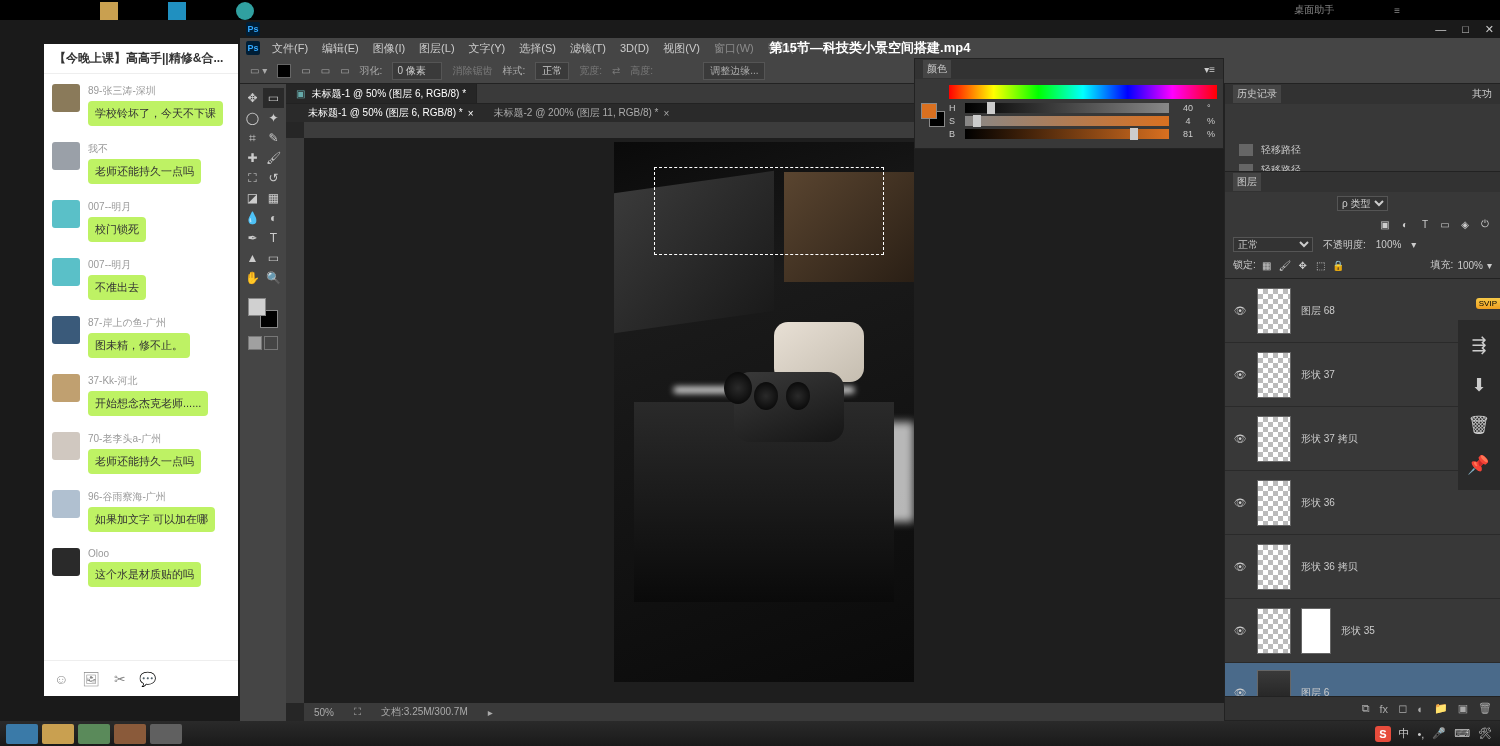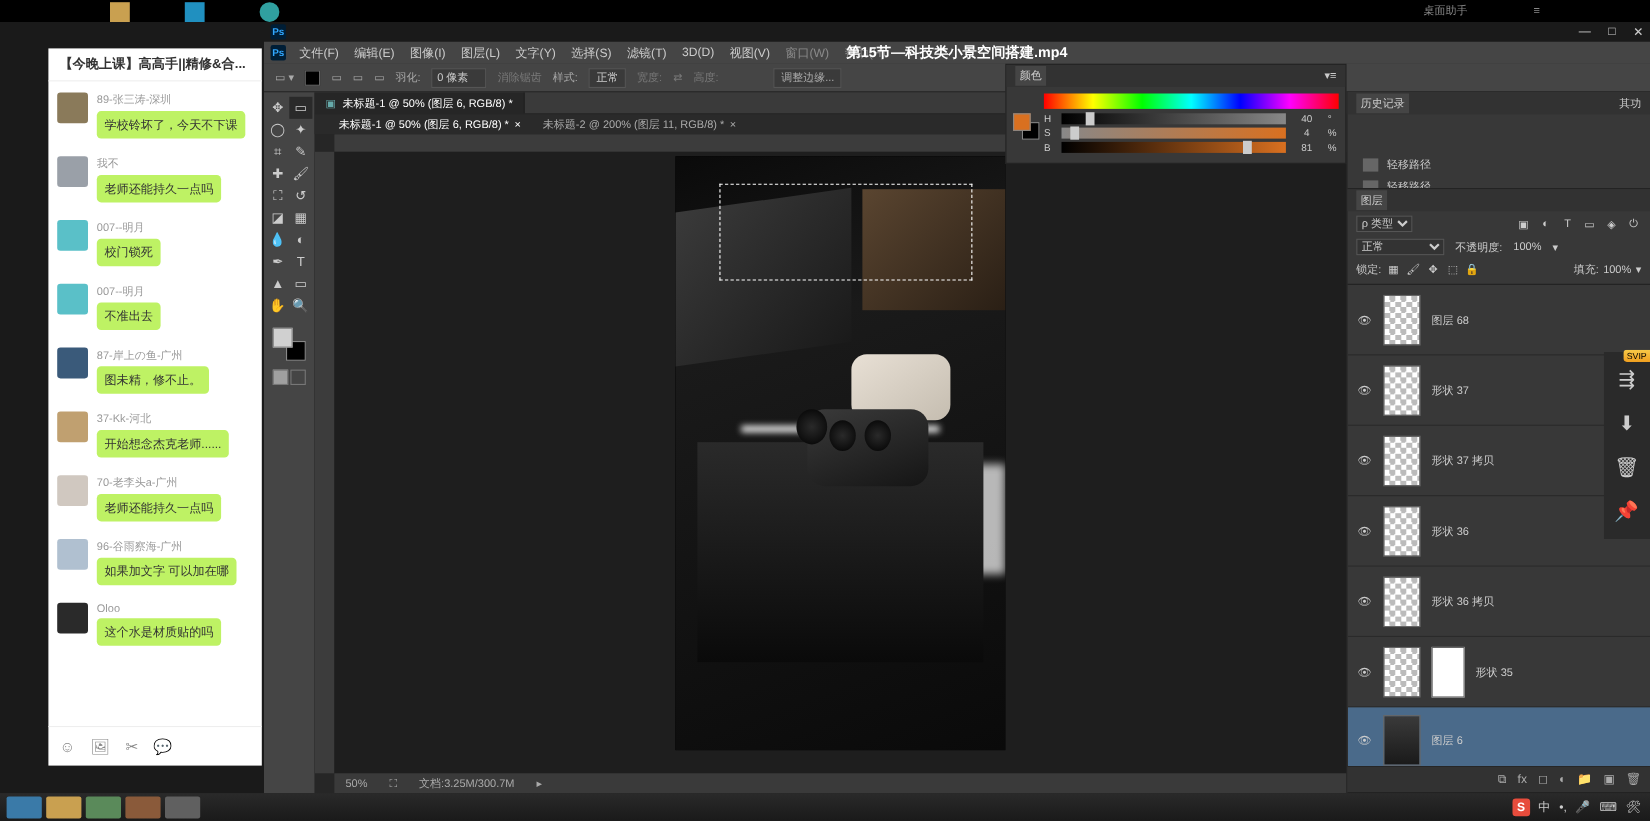--- a/index.html
+++ b/index.html
@@ -101,40 +101,40 @@
 .sw-bg{ width:16px; height:16px; background:#000; border:1px solid #888; position:absolute; left:8px; top:8px; }
 
 
 .history-panel { height: 88px; overflow: hidden; }
 .history-body { padding: 4px 0; color: #ccc; font-size: 10px; margin-top: 32px; }
 .history-row { display: flex; align-items: center; gap: 8px; padding: 3px 14px; }
 .history-row .icon { width: 14px; height: 12px; background: #666; }
 
 
 .layers-panel { flex: 1; display: flex; flex-direction: column; min-height: 0; }
-.layers-header { padding: 4px 8px; display: flex; align-items: center; gap: 6px; font-size: 10px; color: #ccc; }
+.layers-header { padding: 4px 8px; display: flex; align-items: center; gap: 6px; font-size: 10px; color: #ccc; flex-direction: column; }
 .layers-header select { background: #333; color: #ccc; border: 1px solid #555; font-size: 10px; }
 .layers-header .icons { margin-left: auto; display: flex; gap: 6px; }
 .layers-header .icons span { width: 14px; height: 14px; display:flex; align-items:center; justify-content:center; }
 .layers-opts { padding: 2px 8px 4px; display: flex; gap: 10px; font-size: 10px; color: #ccc; align-items: center; }
 .layers-lock { padding: 2px 8px 6px; display: flex; gap: 4px; font-size: 10px; color: #ccc; align-items: center; border-bottom: 1px solid #222; }
 .layers-lock .ic { width: 14px; height: 14px; display:flex; align-items:center; justify-content:center;}
 .layer-list { flex: 1; overflow-y: auto; }
 .layer-row { display: flex; align-items: center; height: 64px; border-bottom: 1px solid #2a2a2a; padding: 0 8px; gap: 10px; font-size: 10px; color: #ccc; }
 .layer-row.selected { background: #4a6a8a; }
 .layer-row.short { height: 60px; }
 .eye { width: 14px; text-align: center; }
 .layer-thumb { width: 34px; height: 46px; background: repeating-conic-gradient(#bbb 0 25%, #fff 0 50%) 0 0/10px 10px; border: 1px solid #666; }
 .layer-thumb.dark { background: linear-gradient(#3a3a3a,#1a1a1a); }
 .mask-thumb { width: 30px; height: 46px; background: #fff; border: 1px solid #666; }
 .layer-footer { height: 24px; background: #323232; border-top: 1px solid #222; display: flex; align-items: center; justify-content: flex-end; gap: 10px; padding: 0 8px; color: #aaa; font-size: 11px; }
 
 
 .float-strip { position: absolute; right: 0; top: 320px; width: 42px; background: #2a2a2a; display: flex; flex-direction: column; gap: 18px; padding: 14px 0; align-items: center; color: #ccc; font-size: 18px; z-index: 10; }
-.float-strip .badge { position: absolute; top: -22px; right: 0; background: linear-gradient(#f7c948,#f0a020); color: #000; font-size: 8px; padding: 1px 3px; border-radius: 3px 0 0 3px; margin-top: 20px; }
+.float-strip .badge { position: absolute; top: -22px; right: 0; background: linear-gradient(#f7c948,#f0a020); color: #000; font-size: 8px; padding: 1px 3px; border-radius: 3px 0 0 3px; }
 
 
 .taskbar { position: absolute; bottom: 0; left: 0; right: 0; height: 25px; background: linear-gradient(#2a2a2a,#1a1a1a); display: flex; align-items: center; }
 .task-icons { display: flex; gap: 4px; padding: 0 6px; }
 .task-icons .ti { width: 32px; height: 20px; background: #444; border-radius: 2px; }
 .tray { margin-left: auto; display: flex; align-items: center; gap: 8px; padding-right: 8px; color: #ccc; font-size: 11px; }
 .tray .s-badge { background: #e74c3c; color:#fff; padding: 2px 4px; border-radius: 3px; font-weight: bold; }
 
 
 .sq-icons { position: absolute; left: 100px; top: 0; display: flex; gap: 50px; align-items:flex-end; height:20px; }

